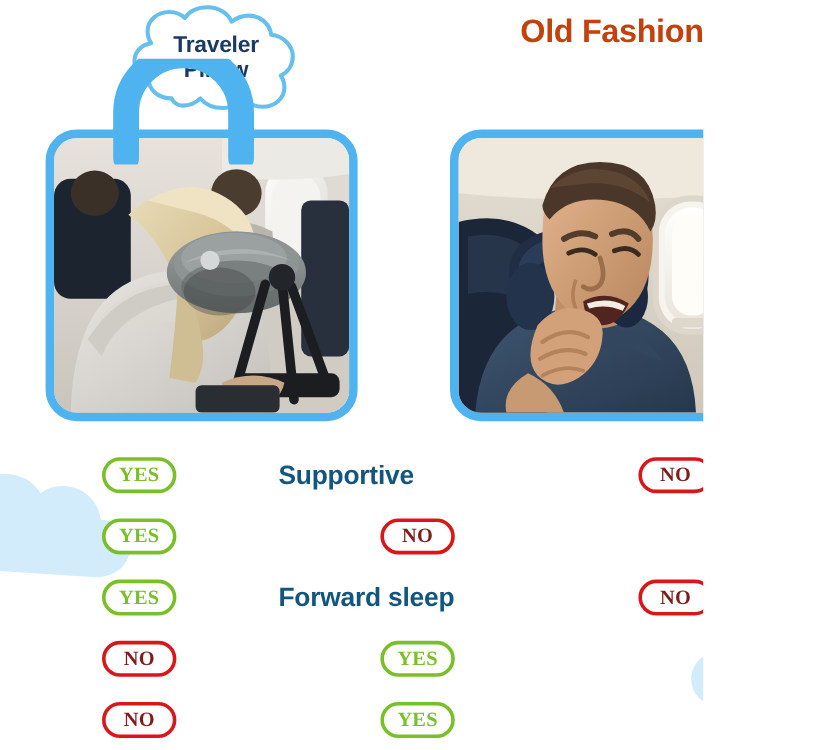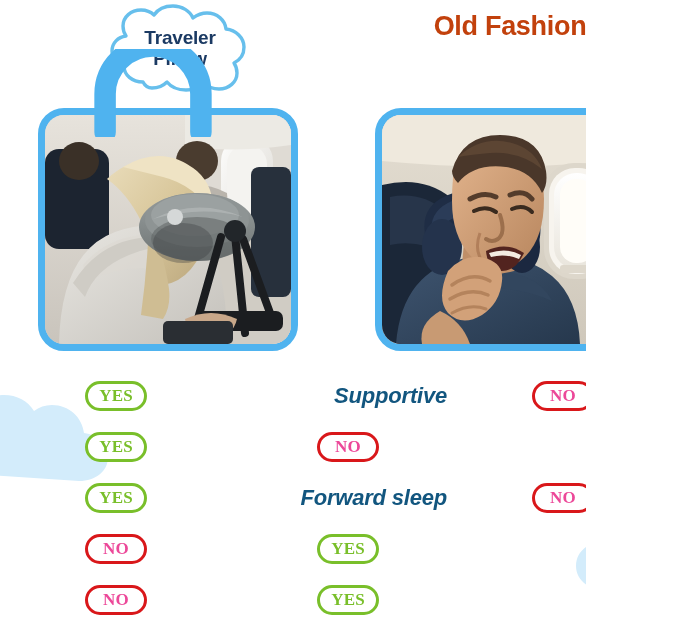--- a/index.html
+++ b/index.html
@@ -131,27 +131,26 @@
     align-items: center;
   }
   .cell-left {
     width: 232px;
     display: flex;
     justify-content: center;
     align-items: center;
   }
   .cell-mid {
     width: 215px;
-    text-align: right;
+    text-align: left;
     color: #12567f;
     font-size: 22px;
     font-weight: bold;
     letter-spacing: -0.2px;
     white-space: nowrap;
-    font-style: italic;
   }
   .cell-right {
     width: 232px;
     display: flex;
     justify-content: center;
     align-items: center;
   }
 
   .pill {
     display: inline-flex;
@@ -167,21 +166,21 @@
     letter-spacing: 0.2px;
     background: #ffffff;
     font-family: Liberation Serif, serif;
   }
   .pill.yes {
     border-color: #79bf2a;
     color: #79bf2a;
   }
   .pill.no {
     border-color: #d9171a;
-    color: #ec4899;
+    color: #7f1d1d;
   }
 </style>
 </head>
 <body>
 
 <div id="page">
 
   <div class="bg-cloud" style="left:-46px; top:378px;">
     <svg width="178" height="118" viewBox="0 0 178 118">
       <path fill="#d3ecfb" d="M18 96c-16 0-27-10-27-24 0-13 10-23 24-24 1-18 16-31 35-31 13 0 24 6 30 16 5-4 11-6 18-6 17 0 30 12 32 28 14 2 24 12 24 24 0 14-12 24-29 24z"></path>

